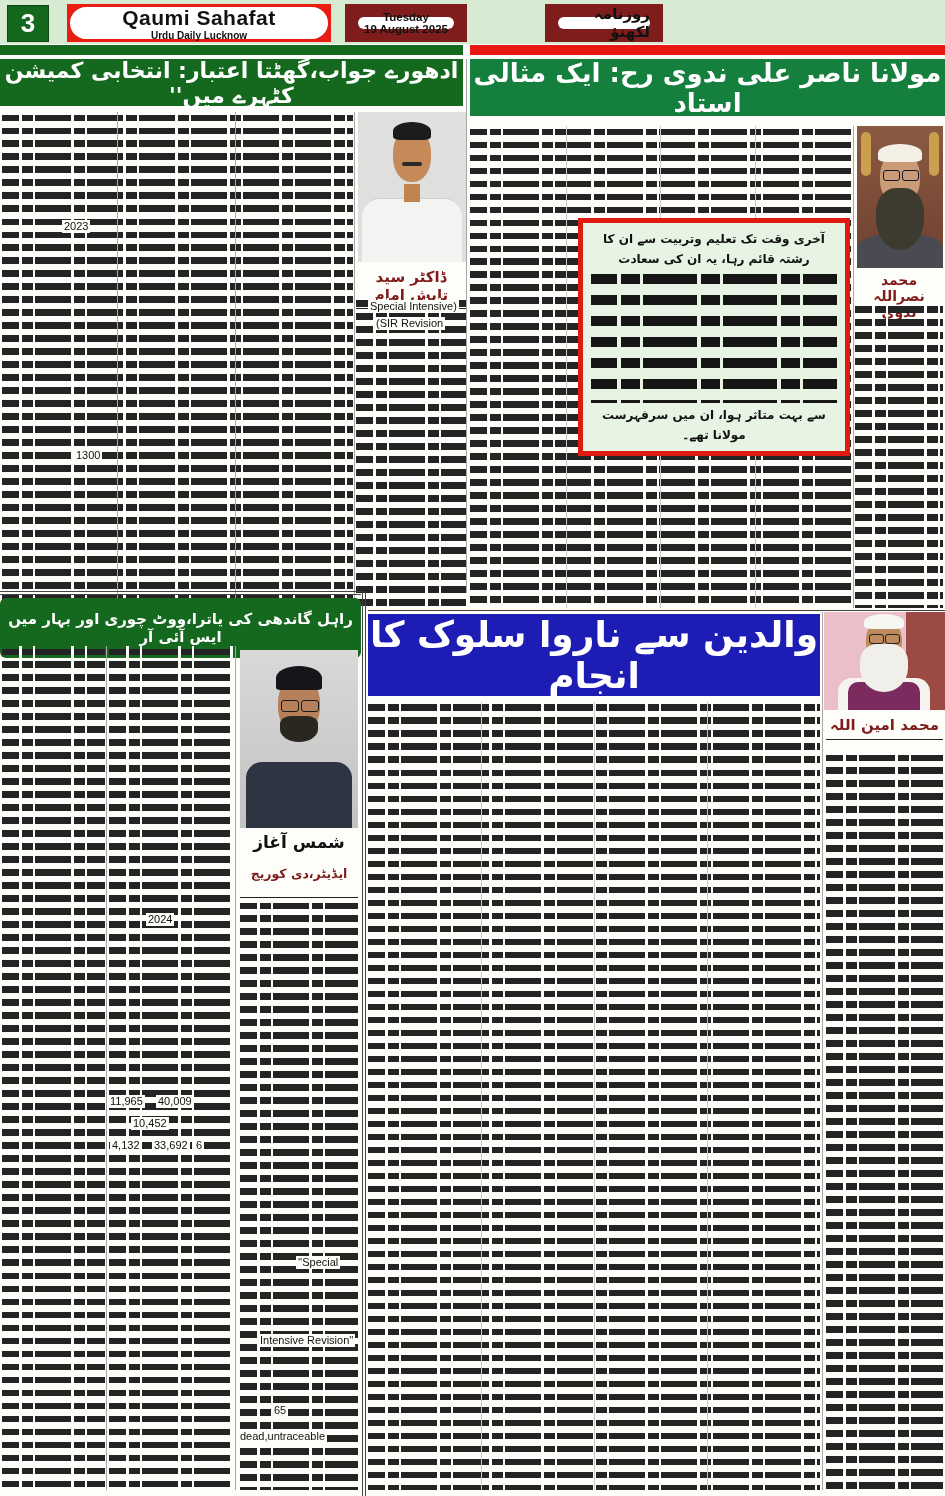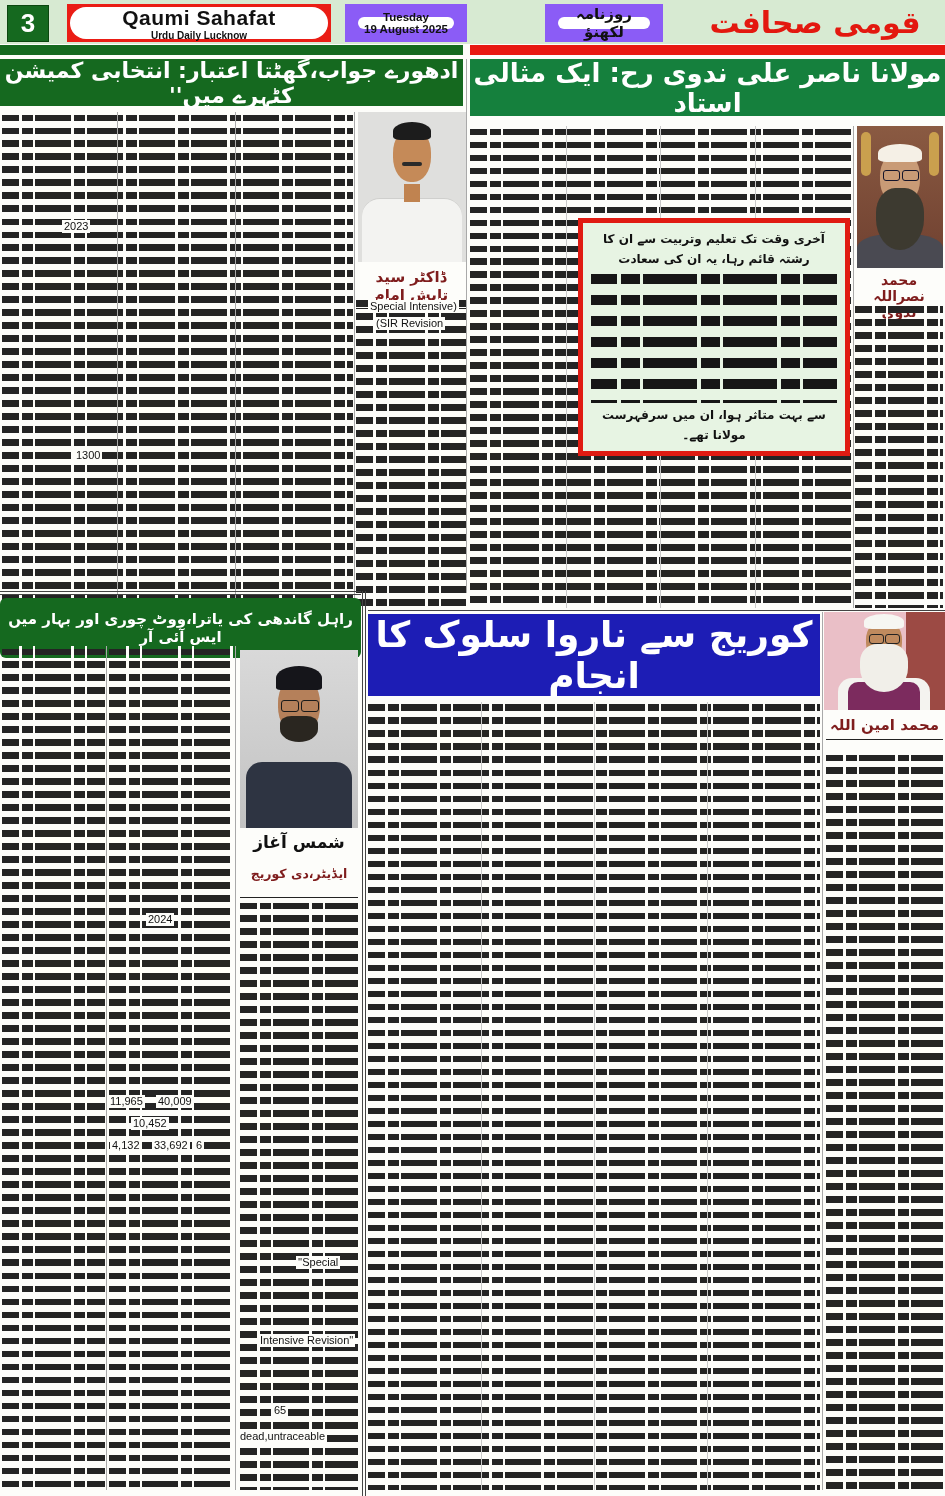--- a/index.html
+++ b/index.html
@@ -3,21 +3,21 @@
 <meta charset="utf-8">
 <style>
   html,body{margin:0;padding:0;background:#888;}
   .page{position:relative;width:945px;height:1496px;background:#fdfdfa;margin:0 auto;
         font-family:"DejaVu Sans",sans-serif;overflow:hidden;}
   .abs{position:absolute;}
   
   .hdr-strip{left:0;top:0;width:945px;height:44px;background:#d7ead2;}
   .pageno{left:7px;top:5px;width:40px;height:35px;background:#15691f;border:1px solid #0b470f;
           color:#fff;font:bold 26px "Liberation Sans",sans-serif;text-align:center;line-height:34px;}
-  .greenbox{background:#8b5cf6;padding:13px;text-align:center;}
+  .greenbox{background:#7f1d1d;padding:13px;}
   .pill{background:#fff;border-radius:16px;height:100%;display:flex;flex-direction:column;
         align-items:center;justify-content:center;line-height:1.05;}
   .logo{left:67px;top:4px;width:264px;height:38px;background:#ea1d15;padding:3px;box-sizing:border-box;}
   .logo .t1{font:800 21px "Liberation Sans",sans-serif;color:#111;letter-spacing:.5px;}
   .logo .t2{font:bold 10px "Liberation Sans",sans-serif;color:#111;}
   .datebox{left:345px;top:4px;width:122px;height:38px;box-sizing:border-box;}
   .datebox .d{font:bold 11.5px "Liberation Sans",sans-serif;color:#111;}
   .rozbox{left:545px;top:4px;width:118px;height:38px;box-sizing:border-box;}
   .rozbox .u{font:bold 15px "DejaVu Sans",sans-serif;color:#111;direction:rtl;}
   .qaumi-urdu{left:690px;top:2px;width:250px;height:40px;color:#e3180f;
@@ -73,21 +73,20 @@
       <div class="d">19 August 2025</div>
     </div>
   </div>
 
   <div class="abs greenbox rozbox">
     <div class="pill">
       <div class="u">روزنامہ لکھنؤ</div>
     </div>
   </div>
 
-  <div class="abs qaumi-urdu">قومی صحافت</div>
 
   <div class="abs bar-green"></div>
   <div class="abs bar-red"></div>
 
   <div class="abs vsep" style="left:466px;top:59px;height:534px;"></div>
 
   <div class="abs band band-tl">ادھورے جواب،گھٹتا اعتبار: انتخابی کمیشن کٹہرے میں''</div>
 
   <div class="abs ftx" style="left:2px;top:112px;width:351px;height:494px;"></div>
   <div class="abs vsep" style="left:117px;top:112px;height:494px;"></div>
@@ -166,21 +165,21 @@
   <span class="frag" style="left:131px;top:1117px;">10,452</span>
   <span class="frag" style="left:110px;top:1139px;">4,132</span>
   <span class="frag" style="left:152px;top:1139px;">33,692</span>
   <span class="frag" style="left:194px;top:1139px;">6</span>
 
   <span class="frag" style="left:296px;top:1256px;">''Special</span>
   <span class="frag" style="left:258px;top:1334px;">Intensive Revision''</span>
   <span class="frag" style="left:240px;top:1404px;margin-left:32px;">65</span>
   <span class="frag" style="left:238px;top:1430px;">dead,untraceable</span>
 
-  <div class="abs band band-br">کوریج سے ناروا سلوک کا انجام</div>
+  <div class="abs band band-br">والدین سے ناروا سلوک کا انجام</div>
 
   <div class="photo" style="left:824px;top:612px;width:121px;height:98px;background:linear-gradient(90deg,#eabfc7 68%,#9c4a44 68%);">
     <div style="left:14px;top:66px;width:92px;height:32px;background:#f4f3ef;border-radius:14px 14px 0 0;"></div>
     <div style="left:24px;top:70px;width:72px;height:28px;background:#7c2b5e;border-radius:10px 10px 0 0;"></div>
     <div style="left:42px;top:8px;width:36px;height:42px;background:#bf8a5e;border-radius:46%;"></div>
     <div style="left:40px;top:2px;width:40px;height:15px;background:#f6f6f2;border-radius:50% 50% 20% 20%;"></div>
     <div style="left:45px;top:22px;width:13px;height:8px;border:1.5px solid #222;border-radius:3px;"></div>
     <div style="left:61px;top:22px;width:13px;height:8px;border:1.5px solid #222;border-radius:3px;"></div>
     <div style="left:36px;top:32px;width:48px;height:48px;background:#f1efe9;border-radius:40% 40% 55% 55%;"></div>
   </div>

